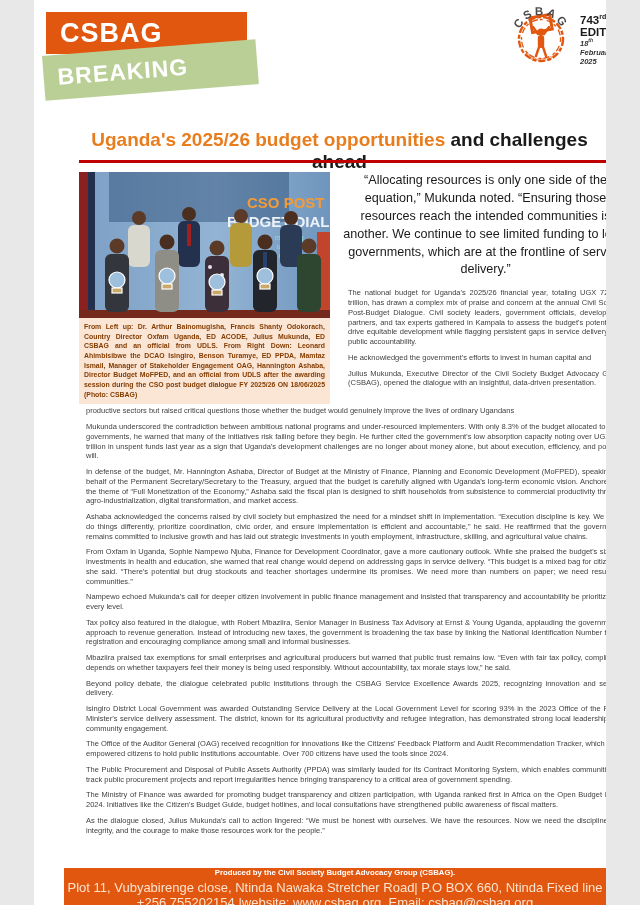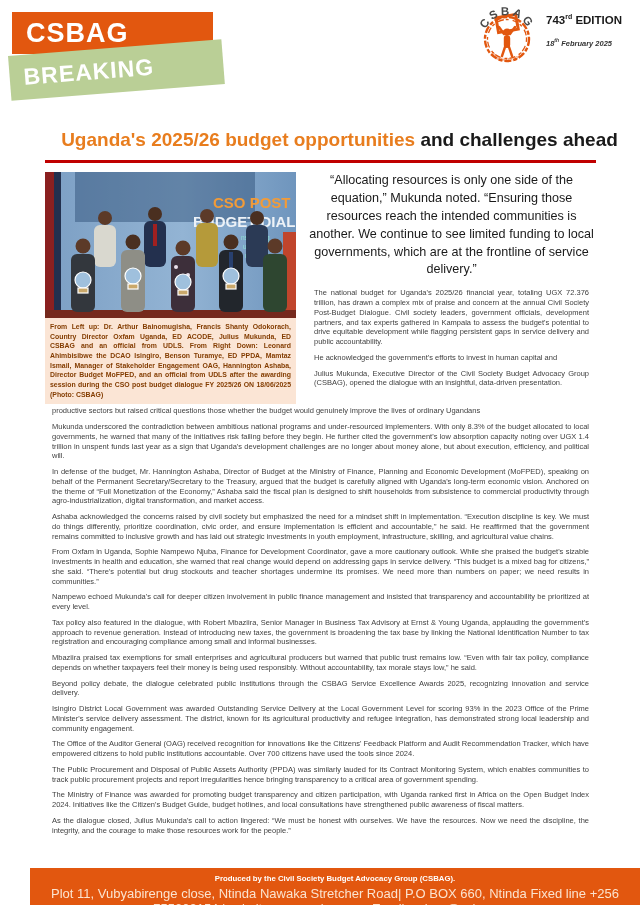--- a/index.html
+++ b/index.html
@@ -1,18 +1,18 @@
 <!DOCTYPE html>
 <html><head>
 <meta charset="utf-8">
 <style>
   * { margin:0; padding:0; box-sizing:border-box; }
   html,body { background:#e8e8e8; }
   .page {
-    position:relative; width:640px; height:905px; margin:0 auto;
+    position:relative; width:572px; height:905px; margin:0 auto;
     background:#ffffff; overflow:hidden;
     font-family:"Liberation Sans", sans-serif; color:#3f3f3f;
   }
   
   .brand-box {
     position:absolute; left:12px; top:12px; width:201px; height:42px;
     background:#e2570f; color:#fff; font-size:27px; font-weight:bold;
     line-height:42px; padding-left:14px; letter-spacing:1px;
   }
   .news-box {
@@ -53,21 +53,21 @@
     line-height:1.42; margin-bottom:9px;
   }
   .para, .right-paras p, .body-paras p {
     font-size:7.5px; line-height:1.3; color:#3f3f3f;
     text-align:justify; margin:0 7px 6px;
   }
   .body-paras { margin-top:2px; }
   
   .footer {
     position:absolute; left:0; right:0; bottom:0; height:37px;
-    background:#e2570f; text-align:center; padding-top:6px;margin-left:30px;
+    background:#e2570f; text-align:center; padding-top:0;margin-left:30px;
   }
   .footer-line1 { font-size:7.8px; font-weight:bold; color:#ffffff; }
   .footer-line2 { font-size:13px; color:#fbe3cf; margin-top:3px; }
 </style>
 </head>
 <body>
 
 <div class="page">
 
   <div class="brand-box">

